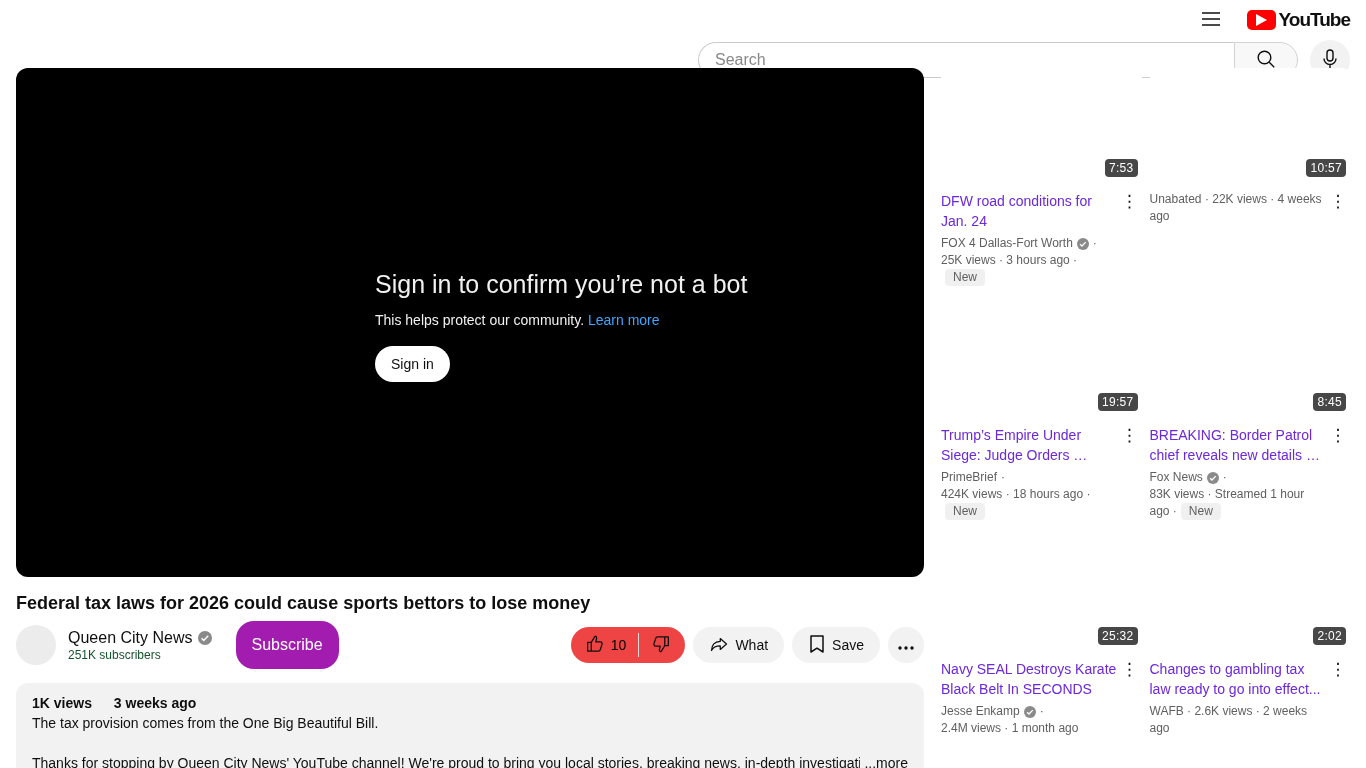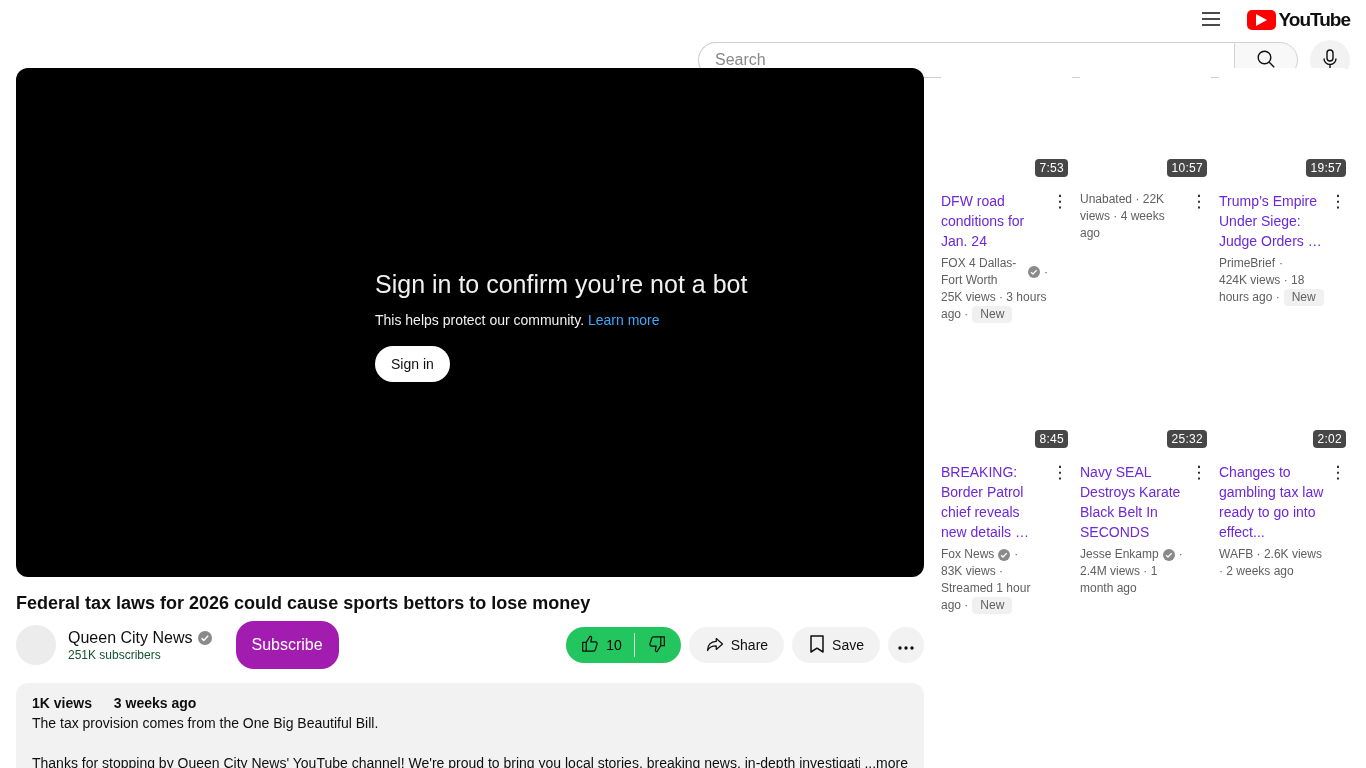--- a/index.html
+++ b/index.html
@@ -50,40 +50,40 @@
   .channel-row { margin-top:10px; display:flex; align-items:center; height:40px; }
   .avatar { width:40px; height:40px; border-radius:50%; background:#ececec; flex:none; cursor:pointer; }
   .channel-info { margin-left:12px; }
   .channel-name-line { display:flex; align-items:center; gap:5px; font-size:16px; font-weight:500; }
   .subs { font-size:12px; color:#14532d; margin-top:1px; }
   .subscribe-btn { margin-left:24px; height:48px; padding:0 16px; border:none; border-radius:18px;
     background:#a21caf; color:#fff; font-size:16px; font-weight:500; cursor:pointer; }
   .actions { margin-left:auto; display:flex; align-items:center; gap:8px; }
   .pill { height:36px; border:none; border-radius:18px; background:#f2f2f2; display:flex;
     align-items:center; gap:6px; padding:0 16px; font-size:14px; font-weight:500; color:#0f0f0f; cursor:pointer; }
-  .like-group { display:flex; align-items:center; height:36px; border-radius:18px; background:#22c55e; }
+  .like-group { display:flex; align-items:center; height:36px; border-radius:18px; background:#ef4444; }
   .like-btn { display:flex; align-items:center; gap:6px; padding:0 12px 0 14px; height:36px;
     border:none; background:transparent; font-size:14px; font-weight:500; cursor:pointer; }
   .like-divider { width:1px; height:24px; background:#d9d9d9; }
   .dislike-btn { padding:0 14px 0 12px; height:36px; border:none; background:transparent;
     display:flex; align-items:center; cursor:pointer; }
   .more-btn { width:36px; height:36px; border:none; border-radius:50%; background:#f2f2f2;
     display:flex; align-items:center; justify-content:center; cursor:pointer; }
 
   
   .description { margin-top:18px; background:#f2f2f2; border-radius:12px; padding:10px 16px 16px 16px;
     font-size:14px; line-height:20px; cursor:pointer; }
   .desc-meta { font-weight:700; }
   .desc-meta span + span { margin-left:18px; }
   .desc-line2 { margin-top:20px; display:flex; }
   .desc-trunc { flex:1; white-space:nowrap; overflow:hidden; }
   .more-label { flex:none; margin-left:4px; color:#0f0f0f; }
 
   
-  .rec-grid { display:grid; grid-template-columns:1fr 1fr 1fr; column-gap:8px; row-gap:16px; }
+  .rec-grid { display:grid; grid-template-columns:1fr 1fr; column-gap:8px; row-gap:16px; }
   .rec-item { cursor:pointer; }
   .thumb { position:relative; width:100%; height:113px; border-radius:8px; background:#fff; }
   .duration { position:absolute; right:4px; bottom:4px; background:rgba(0,0,0,0.72); color:#fff;
     font-size:12px; font-weight:500; padding:2px 4px; border-radius:4px; letter-spacing:0.3px; }
   .rec-body { display:flex; margin-top:10px; }
   .rec-info { flex:1; min-width:0; }
   .rec-title { font-size:14px; font-weight:500; line-height:20px; color:#6d28d9; margin-bottom:4px; }
   .rec-kebab { width:24px; flex:none; display:flex; justify-content:center; align-items:flex-start;
     padding-top:2px; background:transparent; border:none; cursor:pointer; }
   .rec-line { font-size:12px; color:#606060; line-height:17px; }
@@ -207,21 +207,21 @@
                 </svg>
             </span>
           </button>
         </div>
         <button class="pill">
           <span>
             <svg width="20" height="20" viewBox="0 0 24 24">
                 <path d="M13.5 5.5L21 12l-7.5 6.5v-4.2C7 14.3 4.3 17 3 19.8c.2-6.4 3.6-10.5 10.5-10.9z" fill="none" stroke="#0f0f0f" stroke-width="1.5" stroke-linejoin="round"></path>
               </svg>
           </span>
-          <span>Share</span>
+          <span>What</span>
         </button>
         <button class="pill">
           <span>
             <svg width="18" height="20" viewBox="0 0 18 20">
                 <path d="M3 2h12v16l-6-3.8L3 18z" fill="none" stroke="#0f0f0f" stroke-width="1.5" stroke-linejoin="round"></path>
               </svg>
           </span>
           <span>Save</span>
         </button>
         <button class="more-btn">

